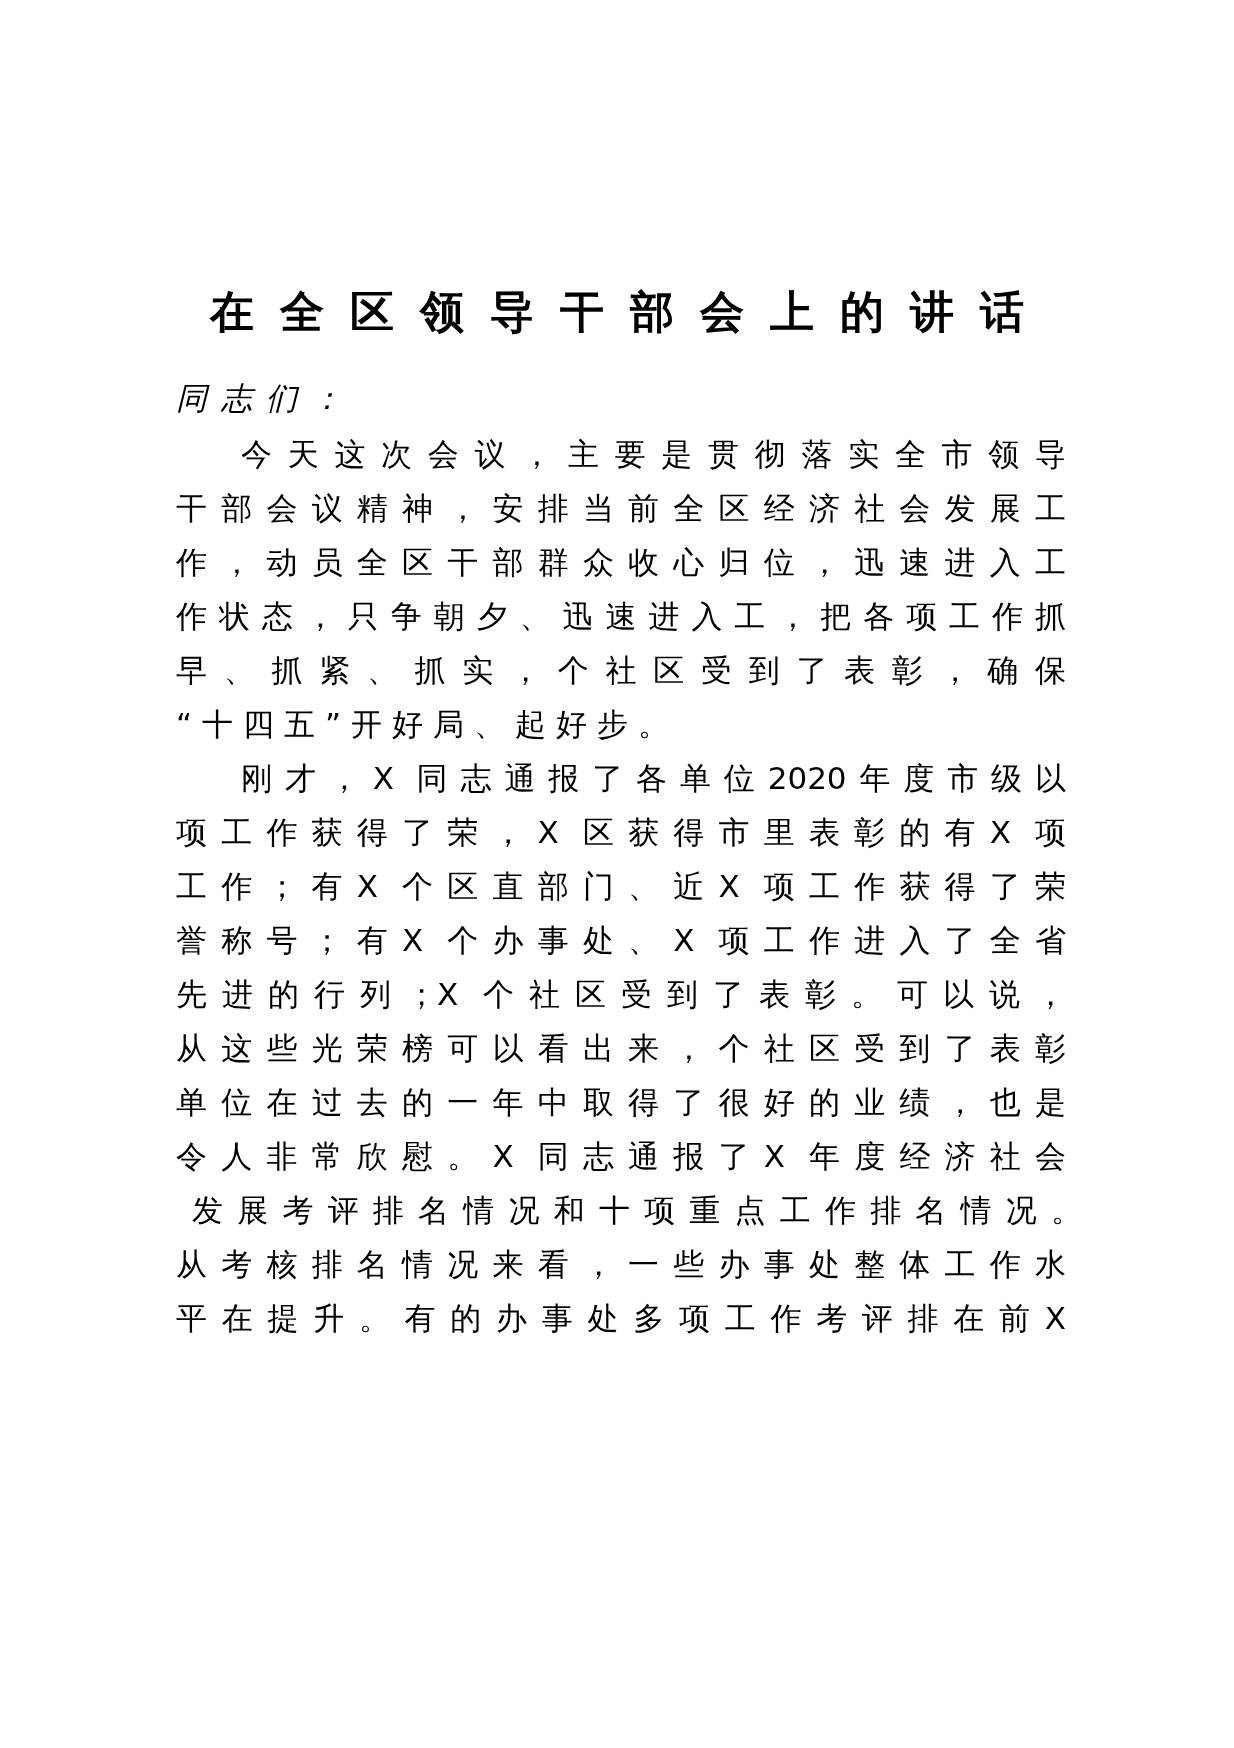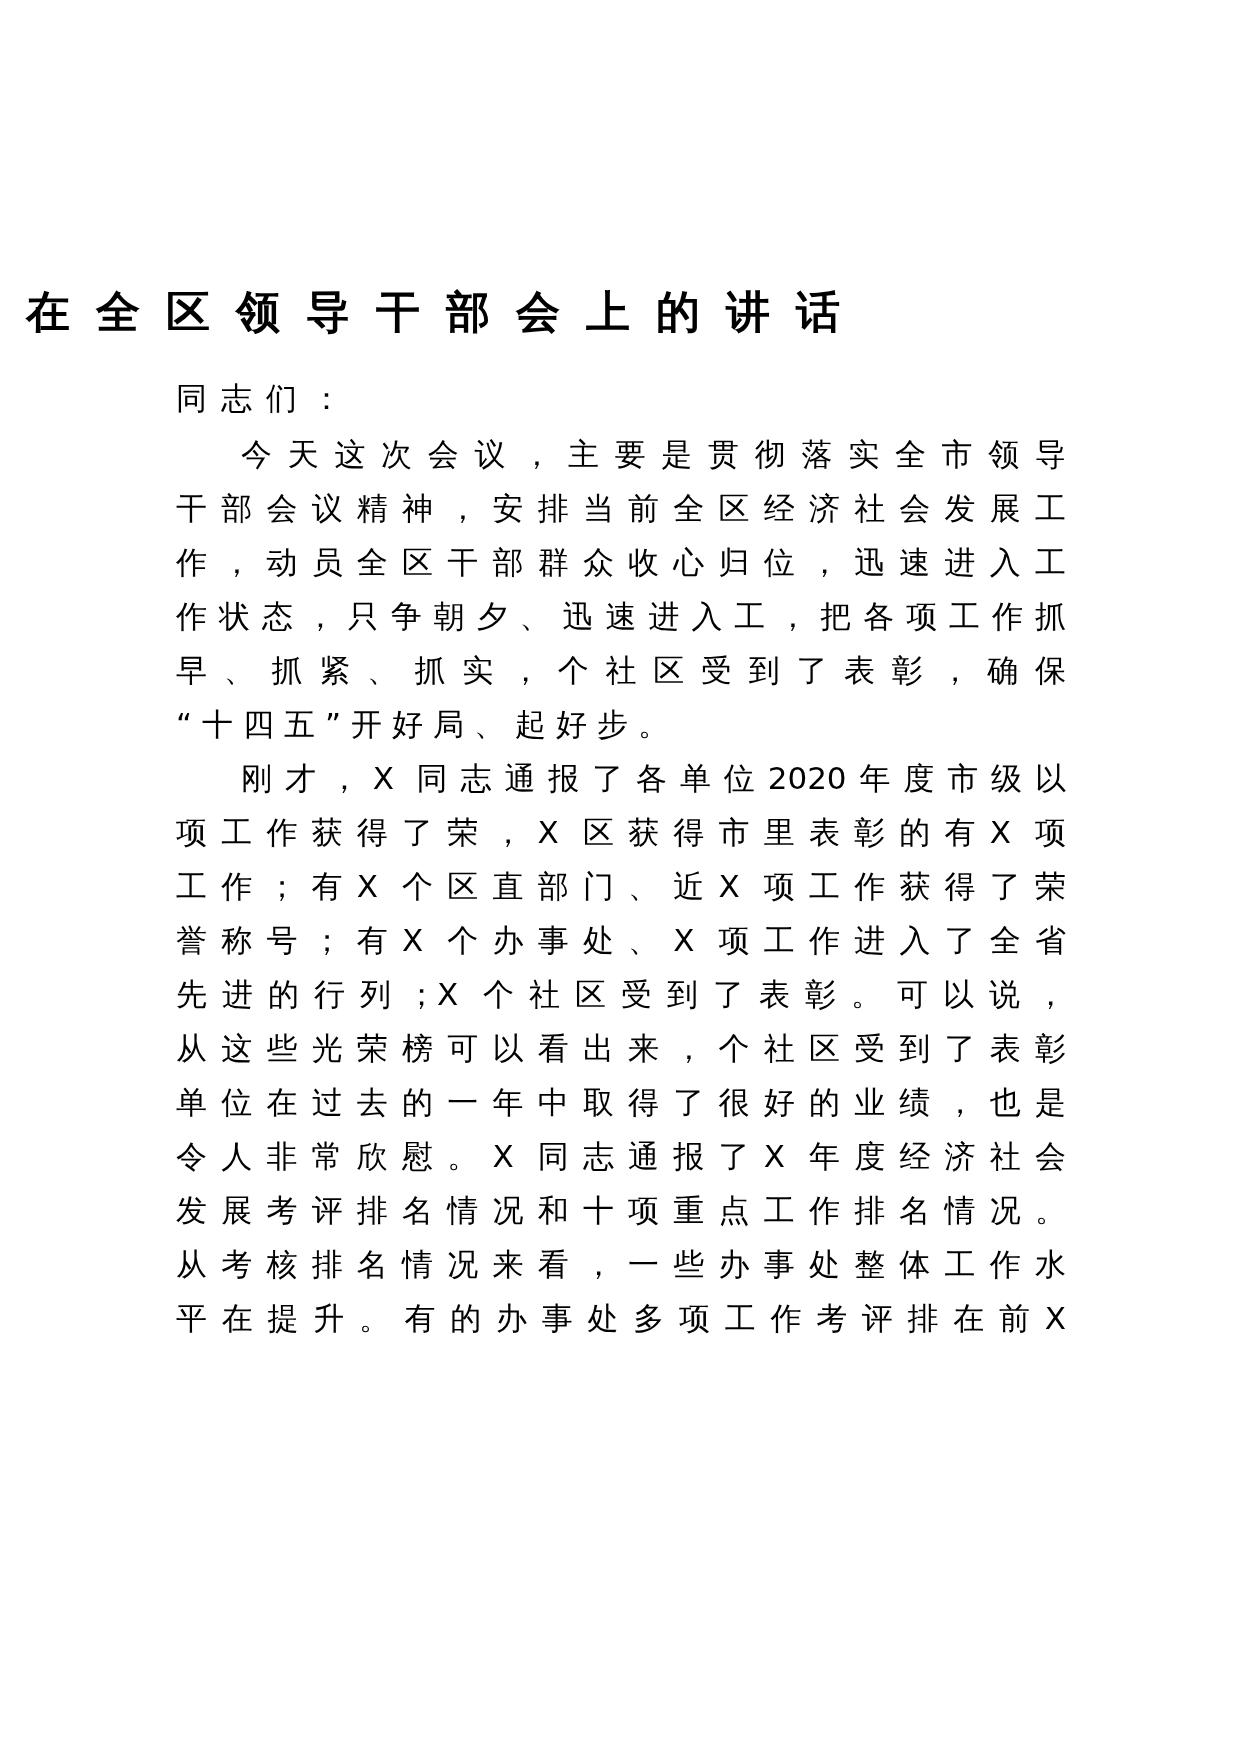--- a/index.html
+++ b/index.html
@@ -20,21 +20,21 @@
       left: 0; top: 0;
       width: 1234px;
       height: 1748px;
       background: #ffffff;
     }
     .title {
       position: absolute;
       left: 0;
       top: 282px;
       width: 1234px;
-      text-align: left;
+      text-align: center;
       font-size: 44px;
       font-weight: bold;
       letter-spacing: 26px;
       text-indent: 26px;
       line-height: 60px;
       white-space: nowrap;
     }
     .line {
       position: absolute;
       left: 176px;
@@ -55,38 +55,38 @@
       letter-spacing: 14px;
     }
   </style>
 </head>
 <body>
 
 <div class="page">
 
   <div class="title">在全区领导干部会上的讲话</div>
 
-  <div class="line greeting" style="top:378px;">同志们：</div>
+  <div class="line greeting" style="top:378px;font-style:italic;">同志们：</div>
 
   <div>
     <div class="line indent" style="top:434px;">今天这次会议，主要是贯彻落实全市领导</div>
     <div class="line" style="top:488px;">干部会议精神，安排当前全区经济社会发展工</div>
     <div class="line" style="top:542px;">作，动员全区干部群众收心归位，迅速进入工</div>
     <div class="line" style="top:596px;">作状态，只争朝夕、迅速进入工，把各项工作抓</div>
     <div class="line" style="top:650px;">早、抓紧、抓实，个社区受到了表彰，确保</div>
     <div class="line last" style="top:704px;">“十四五”开好局、起好步。</div>
   </div>
 
   <div>
     <div class="line indent" style="top:758px;">刚才，X 同志通报了各单位2020年度市级以</div>
     <div class="line" style="top:812px;">项工作获得了荣，X 区获得市里表彰的有X 项</div>
     <div class="line" style="top:866px;">工作；有X 个区直部门、近X 项工作获得了荣</div>
     <div class="line" style="top:920px;">誉称号；有X 个办事处、X 项工作进入了全省</div>
     <div class="line" style="top:974px;">先进的行列；X 个社区受到了表彰。可以说，</div>
     <div class="line" style="top:1028px;">从这些光荣榜可以看出来，个社区受到了表彰</div>
     <div class="line" style="top:1082px;">单位在过去的一年中取得了很好的业绩，也是</div>
     <div class="line" style="top:1136px;">令人非常欣慰。X 同志通报了X 年度经济社会</div>
-    <div class="line" style="top:1190px;">发展考评排名情况和十项重点工作排名情况。</div>
+    <div class="line" style="top:1190px;margin-left:16px;">发展考评排名情况和十项重点工作排名情况。</div>
     <div class="line" style="top:1244px;">从考核排名情况来看，一些办事处整体工作水</div>
     <div class="line" style="top:1298px;">平在提升。有的办事处多项工作考评排在前X</div>
   </div>
 
 </div>
 
 </body></html>

